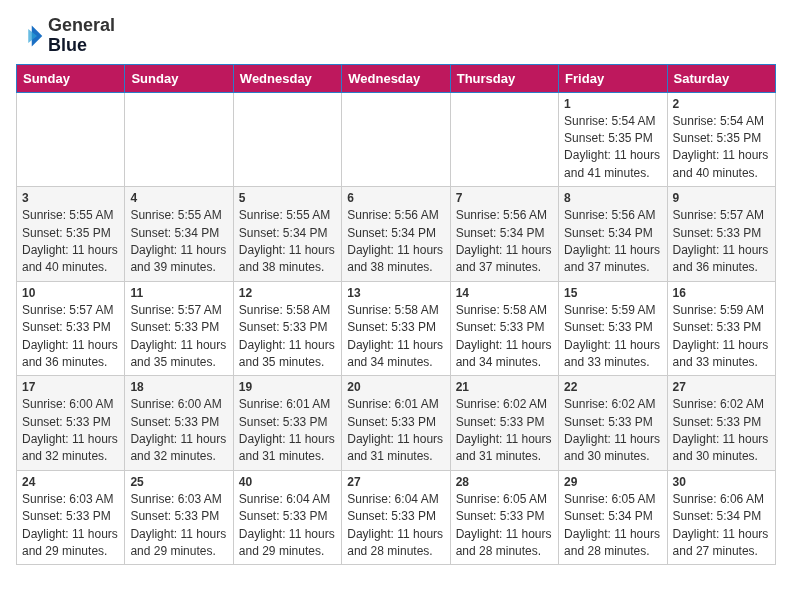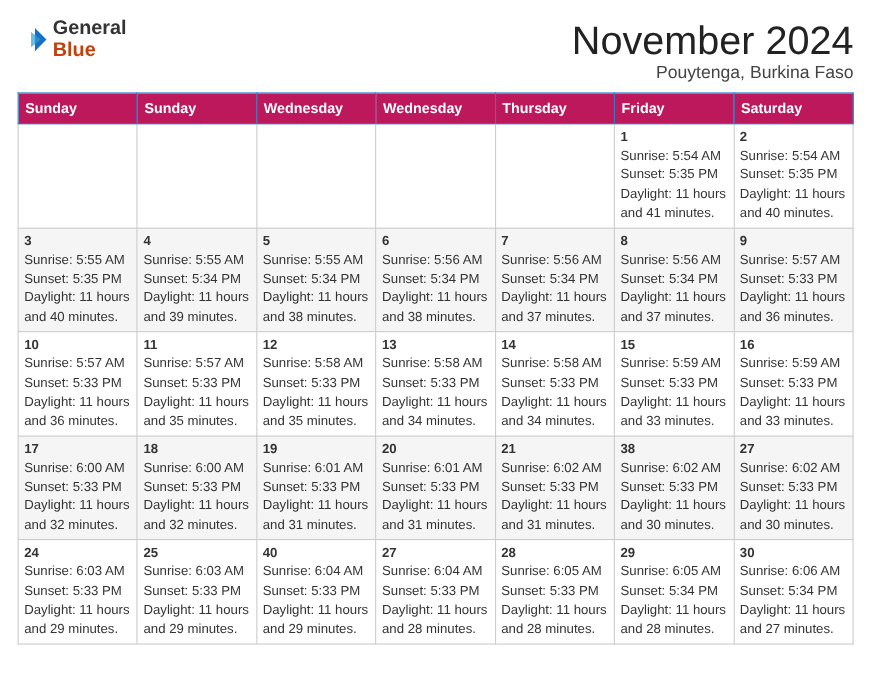--- a/index.html
+++ b/index.html
@@ -8,33 +8,34 @@
       background: #fff;
       width: 792px;
       min-height: 612px;
       padding: 16px;
     }
     .header {
       display: flex;
       justify-content: space-between;
       align-items: flex-start;
       margin-bottom: 8px;
+      flex-direction: column;
     }
     .logo {
       display: flex;
       align-items: center;
       gap: 4px;
     }
     .logo-text {
       font-size: 18px;
       font-weight: bold;
       line-height: 1.1;
     }
     .logo-text span.general { color: #333; }
-    .logo-text span.blue { color: #c2410c; }
+    .logo-text span.blue { color: #0f172a; }
     .logo-icon {
       width: 28px;
       height: 28px;
     }
     .title-block {
       text-align: right;
     }
     .month-title {
       font-size: 36px;
       font-weight: normal;
@@ -92,24 +93,20 @@
   <div class="logo">
     <svg class="logo-icon" viewBox="0 0 32 32">
       <polygon points="18,4 30,16 18,28" fill="#1a6fc4"></polygon>
       <polygon points="14,8 24,16 14,24" fill="#2a9fd6" opacity="0.7"></polygon>
     </svg>
     <div class="logo-text">
       <div><span class="general">General</span></div>
       <div><span class="blue">Blue</span></div>
     </div>
   </div>
-  <div class="title-block">
-    <div class="month-title">November 2024</div>
-    <div class="location">Pouytenga, Burkina Faso</div>
-  </div>
 </div>
 
 <table class="calendar">
   <thead>
     <tr>
     <th>Sunday</th>
         <th>Sunday</th>
         <th>Wednesday</th>
         <th>Wednesday</th>
         <th>Thursday</th>
@@ -208,21 +205,21 @@
         </td>
         <td>
           <span class="day-num">20</span>
           <div class="day-info">Sunrise: 6:01 AM<br>Sunset: 5:33 PM<br>Daylight: 11 hours<br>and 31 minutes.</div>
         </td>
         <td>
           <span class="day-num">21</span>
           <div class="day-info">Sunrise: 6:02 AM<br>Sunset: 5:33 PM<br>Daylight: 11 hours<br>and 31 minutes.</div>
         </td>
         <td>
-          <span class="day-num">38</span>
+          <span class="day-num">22</span>
           <div class="day-info">Sunrise: 6:02 AM<br>Sunset: 5:33 PM<br>Daylight: 11 hours<br>and 30 minutes.</div>
         </td>
         <td>
           <span class="day-num">27</span>
           <div class="day-info">Sunrise: 6:02 AM<br>Sunset: 5:33 PM<br>Daylight: 11 hours<br>and 30 minutes.</div>
         </td>
       </tr>
       <tr>
         <td>
           <span class="day-num">24</span>

